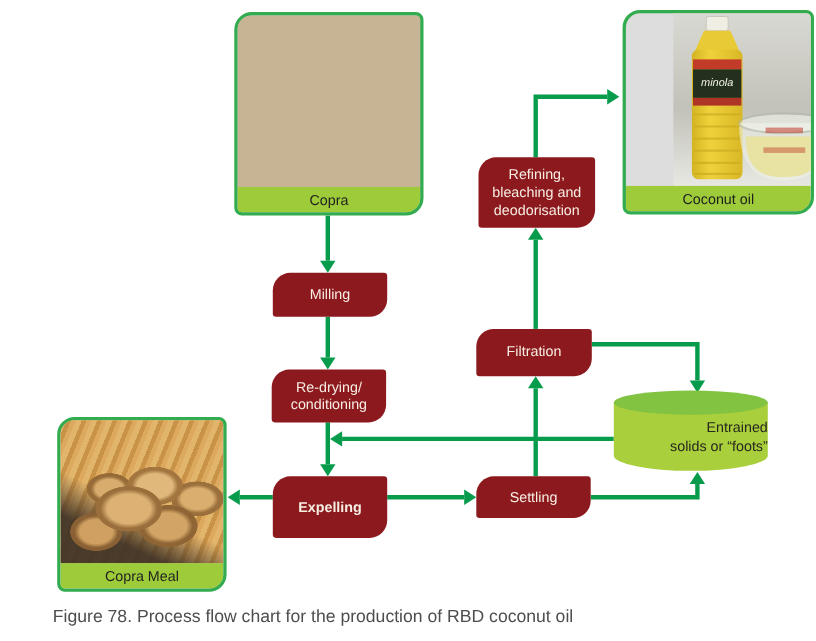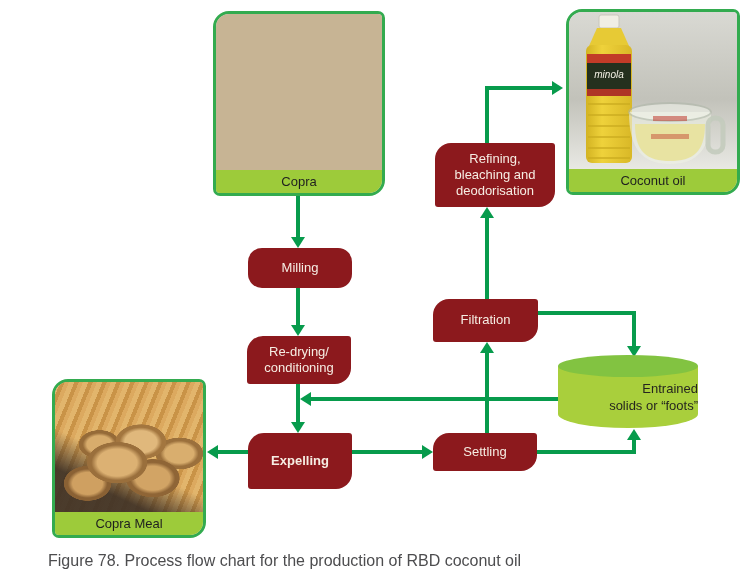--- a/index.html
+++ b/index.html
@@ -17,21 +17,21 @@
   *{margin:0;padding:0;box-sizing:border-box;}
   html,body{background:#fff;}
   body{font-family:"Liberation Sans","DejaVu Sans",sans-serif;}
   .canvas{position:relative;width:742px;height:583px;background:#fff;overflow:hidden;}
   .connectors{position:absolute;left:0;top:0;width:742px;height:583px;}
   .cline{stroke:var(--arrow);stroke-width:4;fill:none;}
   .chead{fill:var(--arrow);stroke:none;}
 
   
   .card{position:absolute;border:3px solid var(--card-border);border-radius:16px 7px 16px 7px;overflow:hidden;background:#ddd;}
-  .card-photo{position:absolute;left:0;top:0;right:0;bottom:23px;}
+  .card-photo{position:absolute;left:0;top:0;right:0;bottom:23px;padding-left:43px;}
   .card-label{position:absolute;left:0;right:0;bottom:0;height:23px;background:var(--label-bar);
     display:flex;align-items:center;justify-content:center;font-size:13px;color:var(--label-text);margin-top:41px;}
   .card-copra{left:213px;top:11px;width:172px;height:185px;}
   .card-oil{left:566px;top:9px;width:174px;height:186px;}
   .card-meal{left:52px;top:379px;width:154px;height:159px;}
 
   .photo-copra{
     background-color:#C7B494;
     background-image:
       radial-gradient(ellipse 50px 34px at 30% 70%, #F0E7CD 0 50%, #A57C52 55% 70%, #6E4E33 72% 78%, transparent 80%),
@@ -55,26 +55,26 @@
       radial-gradient(ellipse 30px 20px at 84% 55%, #D9AE6E 0 48%, #9B703C 64% 78%, transparent 80%),
       linear-gradient(205deg, rgba(62,49,38,0) 58%, rgba(62,49,38,.92) 78%),
       repeating-linear-gradient(112deg, #E2B56C 0 5px, #C99347 5px 9px, #DCA95F 9px 13px);
   }
   .card-label .lbl{white-space:nowrap;}
 
   
   .pbox{position:absolute;background:var(--process-box);border-radius:16px 3px 16px 3px;
     display:flex;align-items:center;justify-content:center;text-align:center;
     color:var(--process-text);font-size:13px;line-height:1.25;white-space:pre-line;}
-  .b-milling{left:248px;top:248px;width:104px;height:40px;border-radius:14px;}
+  .b-milling{left:248px;top:248px;width:104px;height:40px;}
   .b-redrying{left:247px;top:336px;width:104px;height:48px;}
   .b-expelling{left:248px;top:433px;width:104px;height:56px;font-weight:bold;}
   .b-settling{left:433px;top:433px;width:104px;height:38px;}
   .b-filtration{left:433px;top:299px;width:105px;height:43px;}
-  .b-refining{left:435px;top:143px;width:120px;height:64px;}
+  .b-refining{left:435px;top:143px;width:106px;height:64px;}
 
   
   .cylinder{position:absolute;left:558px;top:355px;width:140px;height:73px;}
   .cyl-body{position:absolute;left:0;right:0;top:11px;bottom:0;background:var(--cylinder-body);
     border-radius:0 0 70px 70px / 0 0 14px 14px;}
   .cyl-top{position:absolute;left:0;top:0;width:140px;height:22px;border-radius:50%;background:var(--cylinder-top);}
   .cyl-label{position:absolute;left:0;right:0;top:26px;text-align:right;font-size:13px;line-height:1.3;
     color:var(--cylinder-text);white-space:pre-line;}
 
   .caption{position:absolute;left:48px;top:552px;font-size:16px;color:var(--caption-text);}

